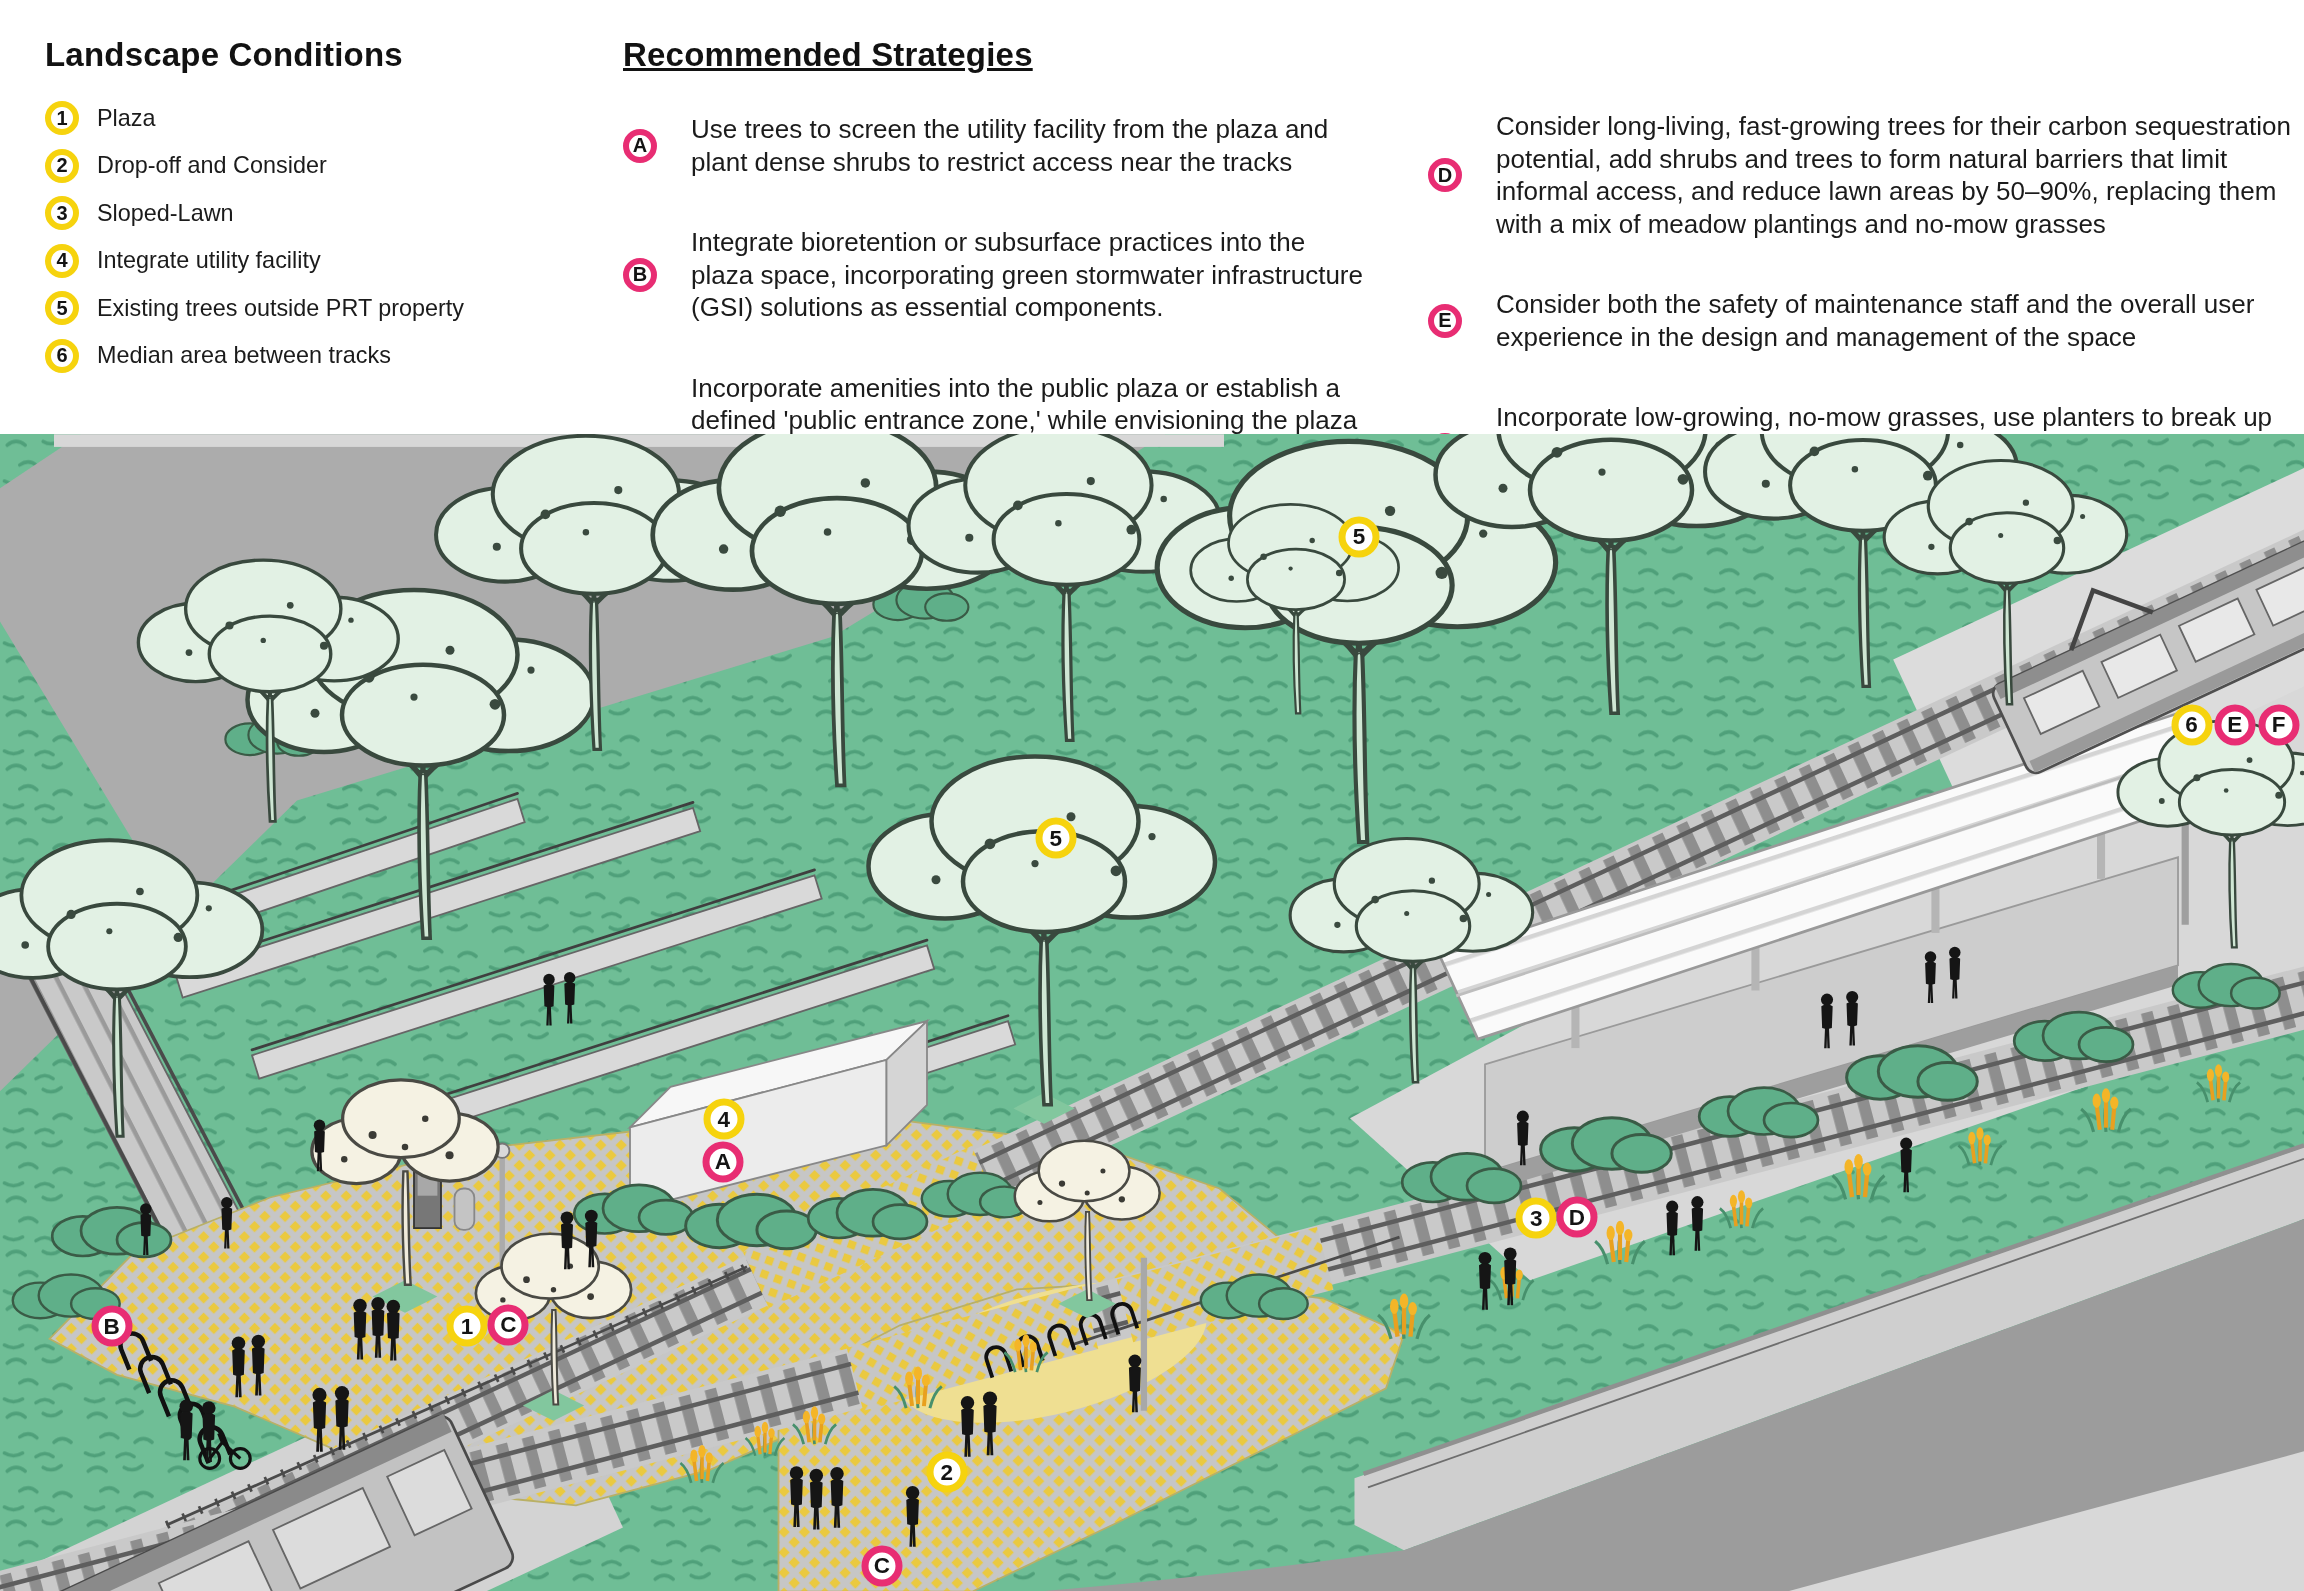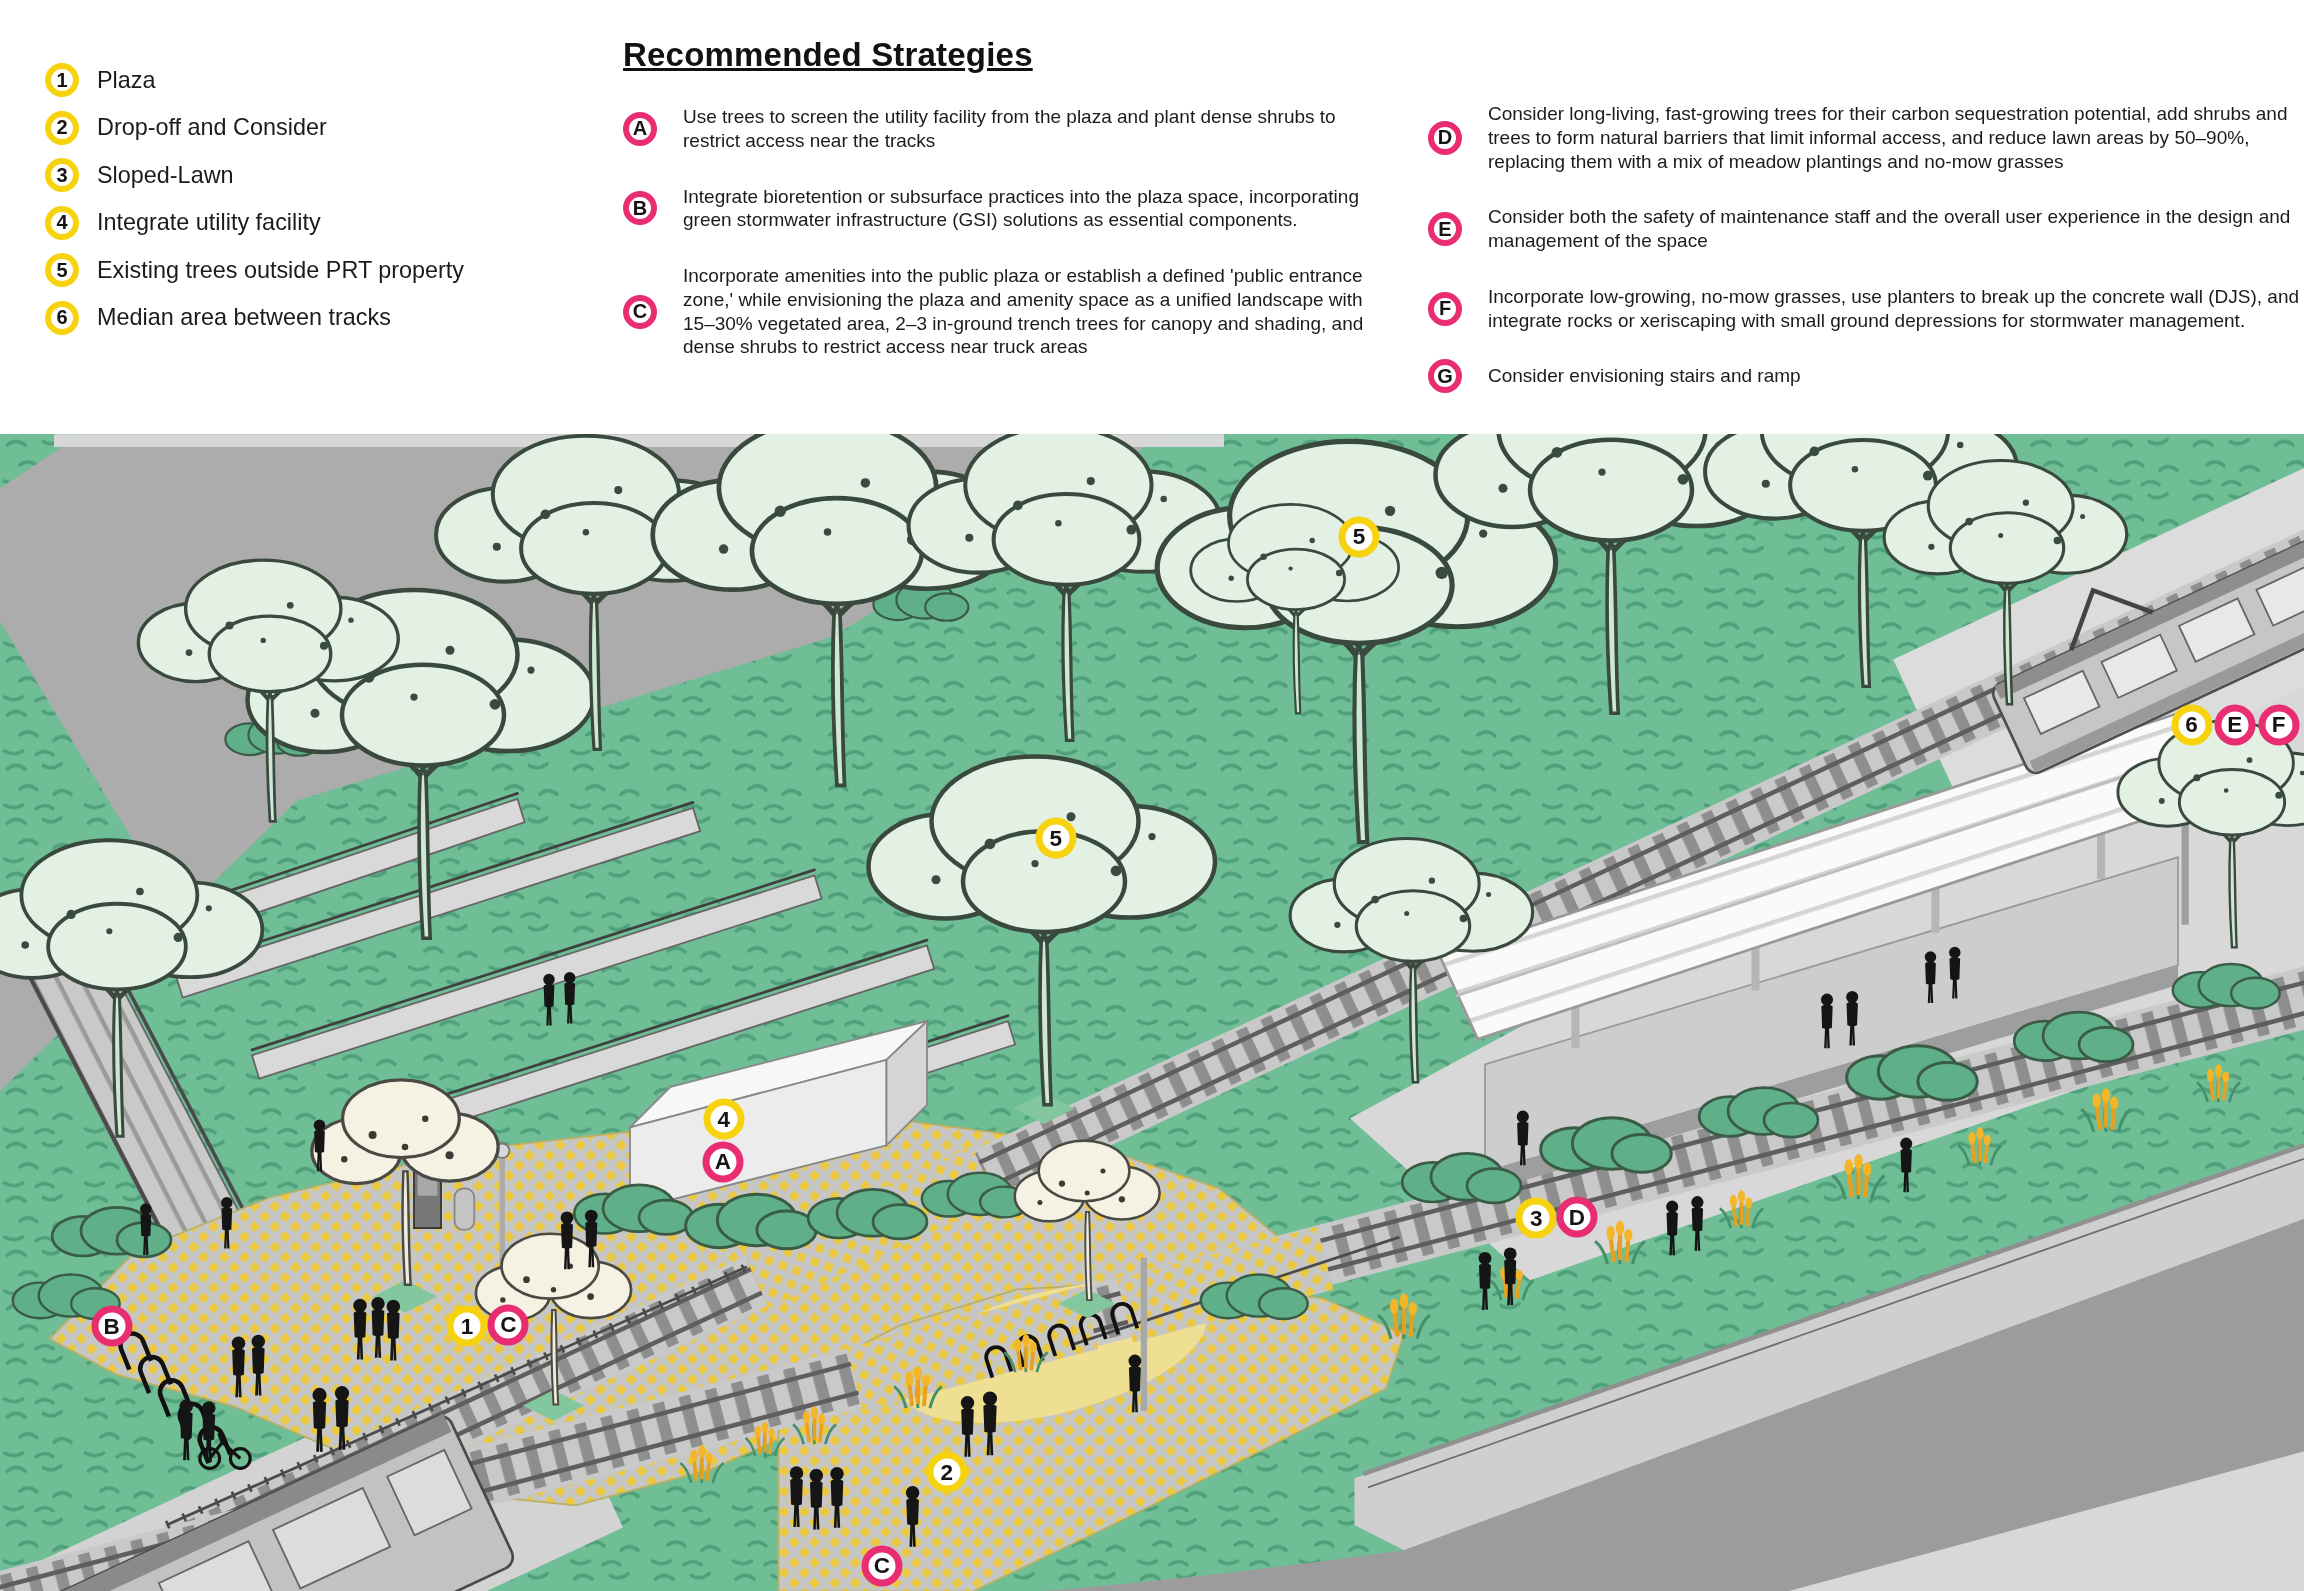--- a/index.html
+++ b/index.html
@@ -15,36 +15,37 @@
   .conditions li{display:flex;align-items:center;gap:18px;margin-bottom:13.5px;font-size:23.4px;}
   .badge{width:34px;height:34px;border-radius:50%;background:#fff;box-sizing:border-box;
          display:flex;align-items:center;justify-content:center;font-weight:700;font-size:20px;flex:0 0 34px;color:#141414;}
   .badge-num{border:6.3px solid #F6D30E;}
   .badge-letter{border:6.3px solid #E82D73;}
   .strategies-title{position:absolute;left:623px;top:36px;text-decoration:underline;}
   .strat-col{position:absolute;}
   .strat-col1{left:623px;top:97px;width:763px;}
   .strat-col2{left:1428px;top:94px;width:880px;}
   .strat-item{display:flex;align-items:center;gap:18px;margin-bottom:16px;}
-  .strat-item p{margin:8px;font-size:19px;line-height:1.25;}
+  .strat-item p{margin:16px;font-size:26px;line-height:1.25;}
   
   .illustration{position:absolute;left:0;top:434px;width:2304px;height:1158px;background:#6FBE96;}
   .illustration svg{display:block;position:absolute;left:0;top:0;}
   .marker{position:absolute;transform:translate(-50%,-50%);width:41px;height:41px;border-radius:50%;
           background:#fff;box-sizing:border-box;display:flex;align-items:center;justify-content:center;
           font-weight:700;font-size:22.5px;color:#141414;z-index:5;}
   .marker.number{border:7.2px solid #F6D30E;}
   .marker.letter{border:7.2px solid #E82D73;}
 </style>
 </head>
 <body>
 
 <div class="header">
 
   <div class="conditions">
+    <div class="legend-title">Landscape Conditions</div>
     <ul>
       <li>
         <span class="badge badge-num">1</span>
         <span>Plaza</span>
         </li>
       <li>
         <span class="badge badge-num">2</span>
         <span>Drop-off and Consider</span>
         </li>
       <li>

